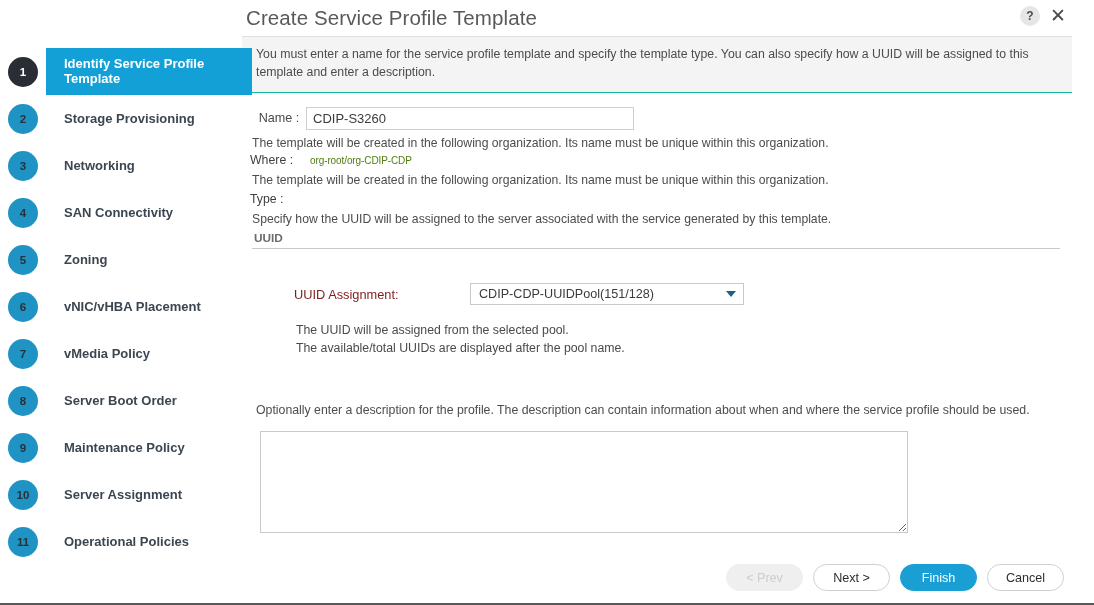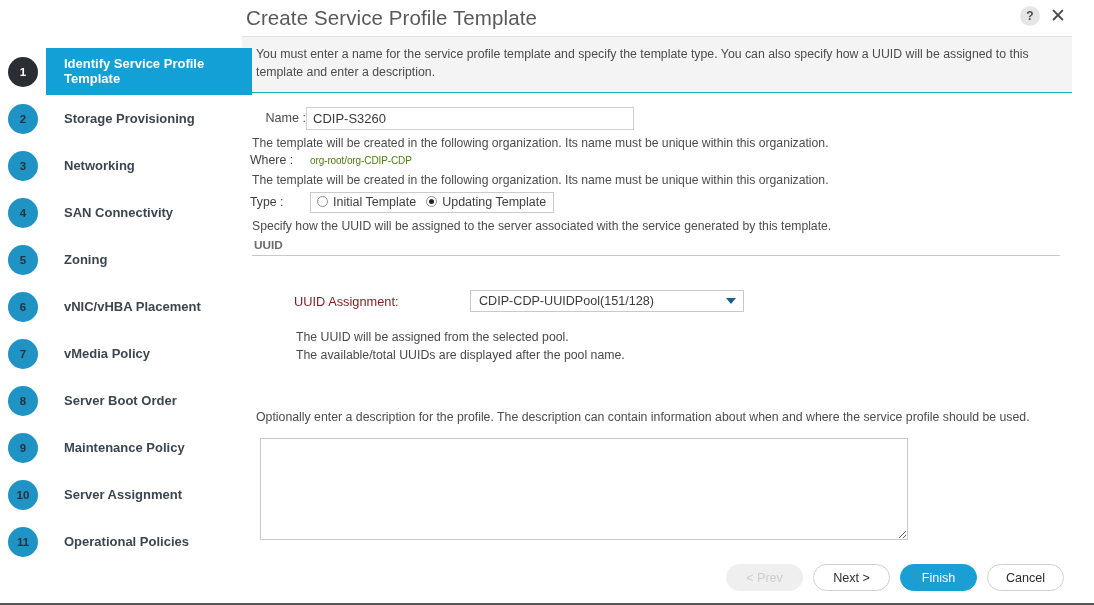--- a/index.html
+++ b/index.html
@@ -179,21 +179,21 @@
     padding: 14px 8px 0 8px;
     font-size: 12.3px;
     color: #3f3f3f;
   }
   .row {
     display: flex;
     align-items: center;
   }
   .row .lbl {
     width: 56px;
-    text-align: right;
+    text-align: center;
     font-size: 12.6px;
     color: #4a4a4a;
     padding-left: 2px;
     box-sizing: border-box;
   }
   .name-input {
     width: 328px;
     height: 23px;
     border: 1px solid #cfcfcf;
     background: #ffffff;
@@ -470,30 +470,20 @@
 
         <div class="where-row">
           <div class="lbl">Where :</div>
           <div class="where-val">org-root/org-CDIP-CDP</div>
         </div>
 
         <div class="hint">The template will be created in the following organization. Its name must be unique within this organization.</div>
 
         <div class="type-row">
           <div class="lbl">Type   :</div>
-          <div class="radio-group">
-            <div class="radio">
-              <span class="dot"></span>
-              <span>Initial Template</span>
-            </div>
-            <div class="radio">
-              <span class="dot sel"></span>
-              <span>Updating Template</span>
-            </div>
-          </div>
         </div>
 
         <div class="hint">Specify how the UUID will be assigned to the server associated with the service generated by this template.</div>
         <div class="section-label">UUID</div>
         <div class="divider"></div>
 
         <div class="uuid-block">
           <div class="uuid-row">
             <div class="ulbl">UUID Assignment:</div>
             <div class="select">

